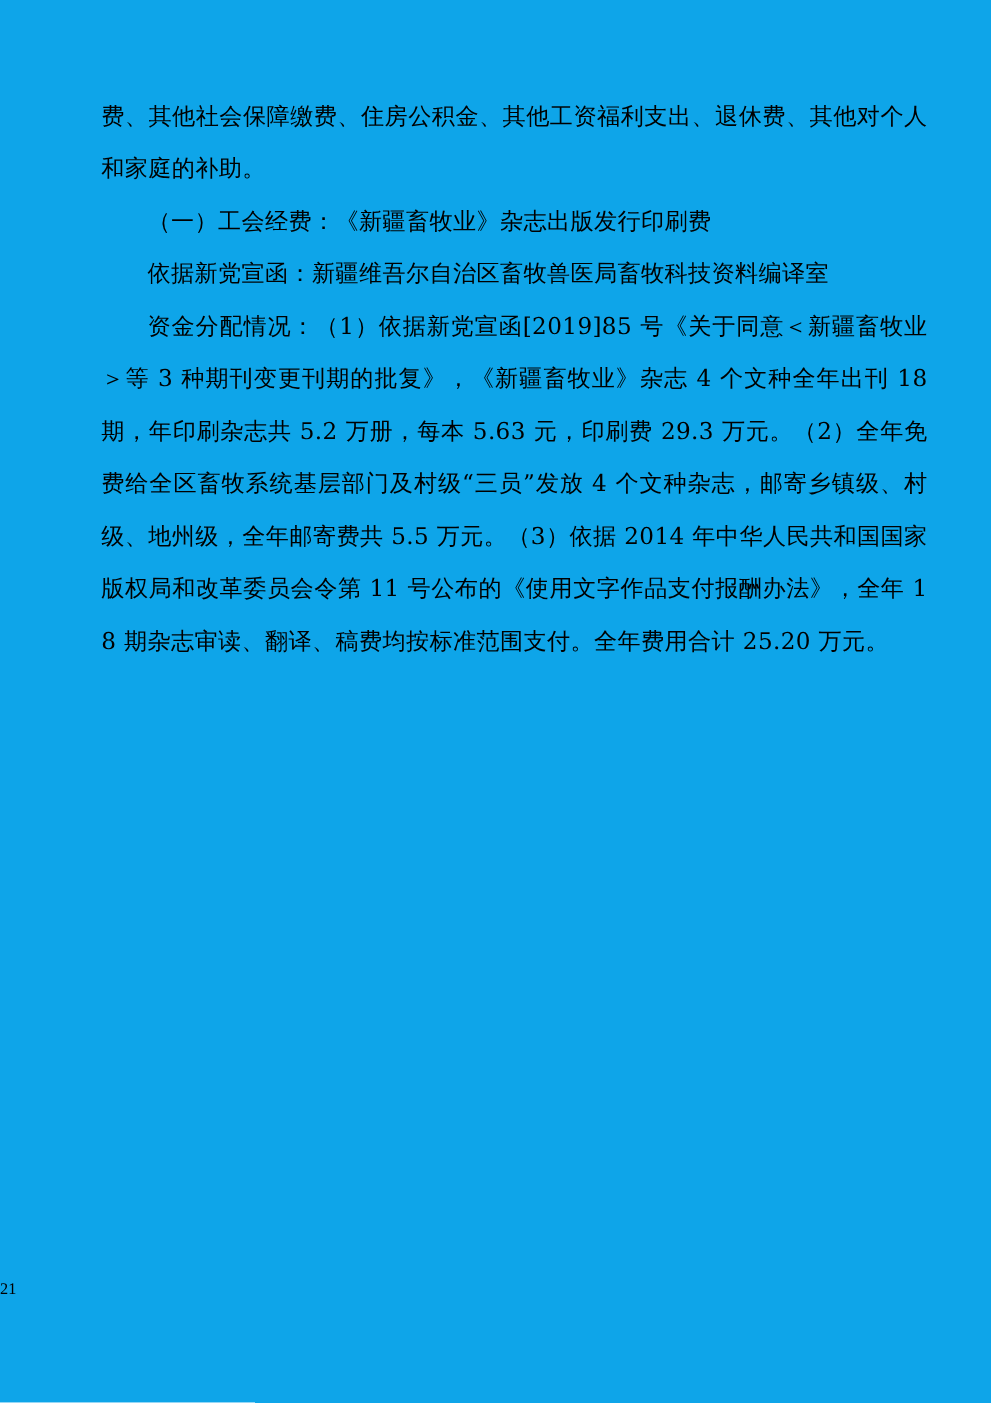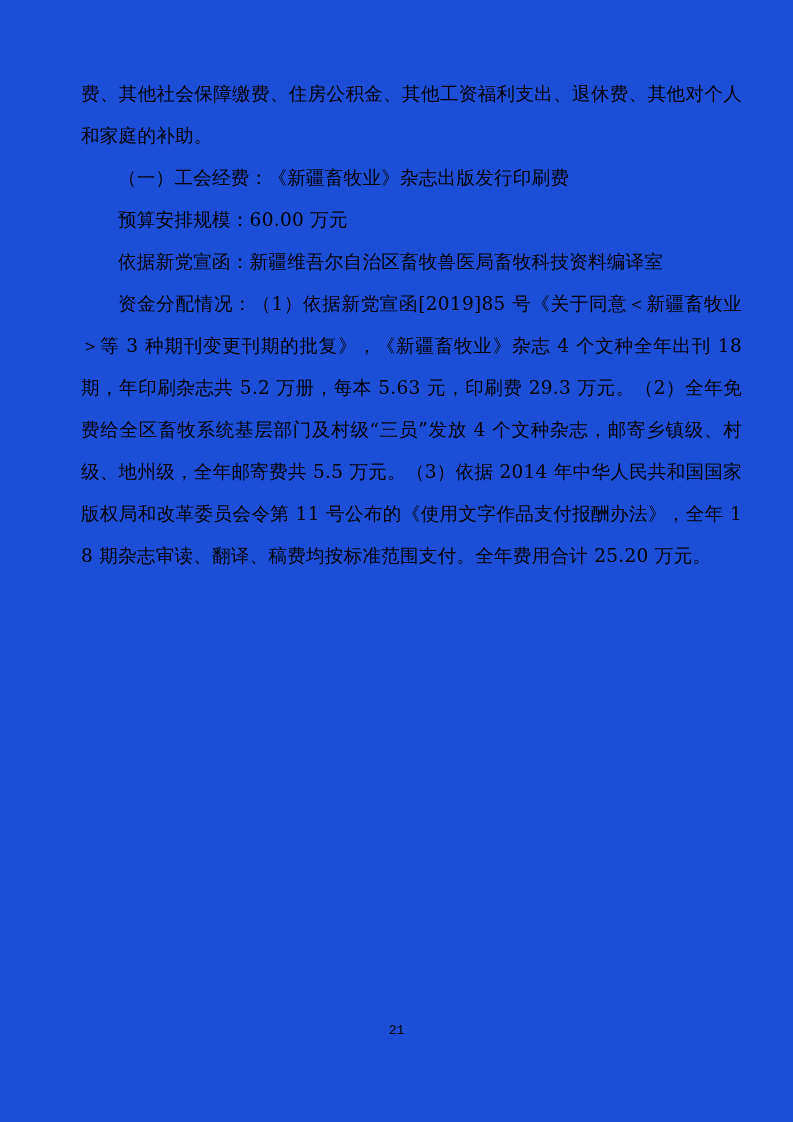--- a/index.html
+++ b/index.html
@@ -4,21 +4,21 @@
 <style>
   html, body {
     margin: 0;
     padding: 0;
     background: #ffffff;
   }
   .page {
     position: relative;
     width: 793px;
     height: 1122px;
-    background: #1d4ed8;
+    background: #0ea5e9;
     overflow: hidden;
     font-family: "DejaVu Serif", "Liberation Serif", serif;
     color: #000000;
   }
   .content {
     position: absolute;
     top: 73px;
     left: 81px;
     width: 661px;
   }
@@ -36,32 +36,30 @@
   }
   .content p.heading {
     font-weight: bold;
     text-align: left;
   }
   .page-number {
     position: absolute;
     top: 1022px;
     left: 0;
     width: 100%;
-    text-align: center;
     font-size: 13px;
     line-height: 18px;
-    font-family: Liberation Mono, monospace;
+    font-family: Liberation Serif, serif;
     color: #000000;
   }
 </style>
 </head>
 <body>
 
 <div class="page">
   <div class="content">
     <p class="no-indent">费、其他社会保障缴费、住房公积金、其他工资福利支出、退休费、其他对个人和家庭的补助。</p>
     <p>（一）工会经费：《新疆畜牧业》杂志出版发行印刷费</p>
-    <p>预算安排规模：60.00 万元</p>
     <p>依据新党宣函：新疆维吾尔自治区畜牧兽医局畜牧科技资料编译室</p>
     <p>资金分配情况：（1）依据新党宣函[2019]85 号《关于同意＜新疆畜牧业＞等 3 种期刊变更刊期的批复》，《新疆畜牧业》杂志 4 个文种全年出刊 18 期，年印刷杂志共 5.2 万册，每本 5.63 元，印刷费 29.3 万元。（2）全年免费给全区畜牧系统基层部门及村级“三员”发放 4 个文种杂志，邮寄乡镇级、村级、地州级，全年邮寄费共 5.5 万元。（3）依据 2014 年中华人民共和国国家版权局和改革委员会令第 11 号公布的《使用文字作品支付报酬办法》，全年 18 期杂志审读、翻译、稿费均按标准范围支付。全年费用合计 25.20 万元。</p>
   </div>
   <div class="page-number">21</div>
 </div>
 
 </body></html>

